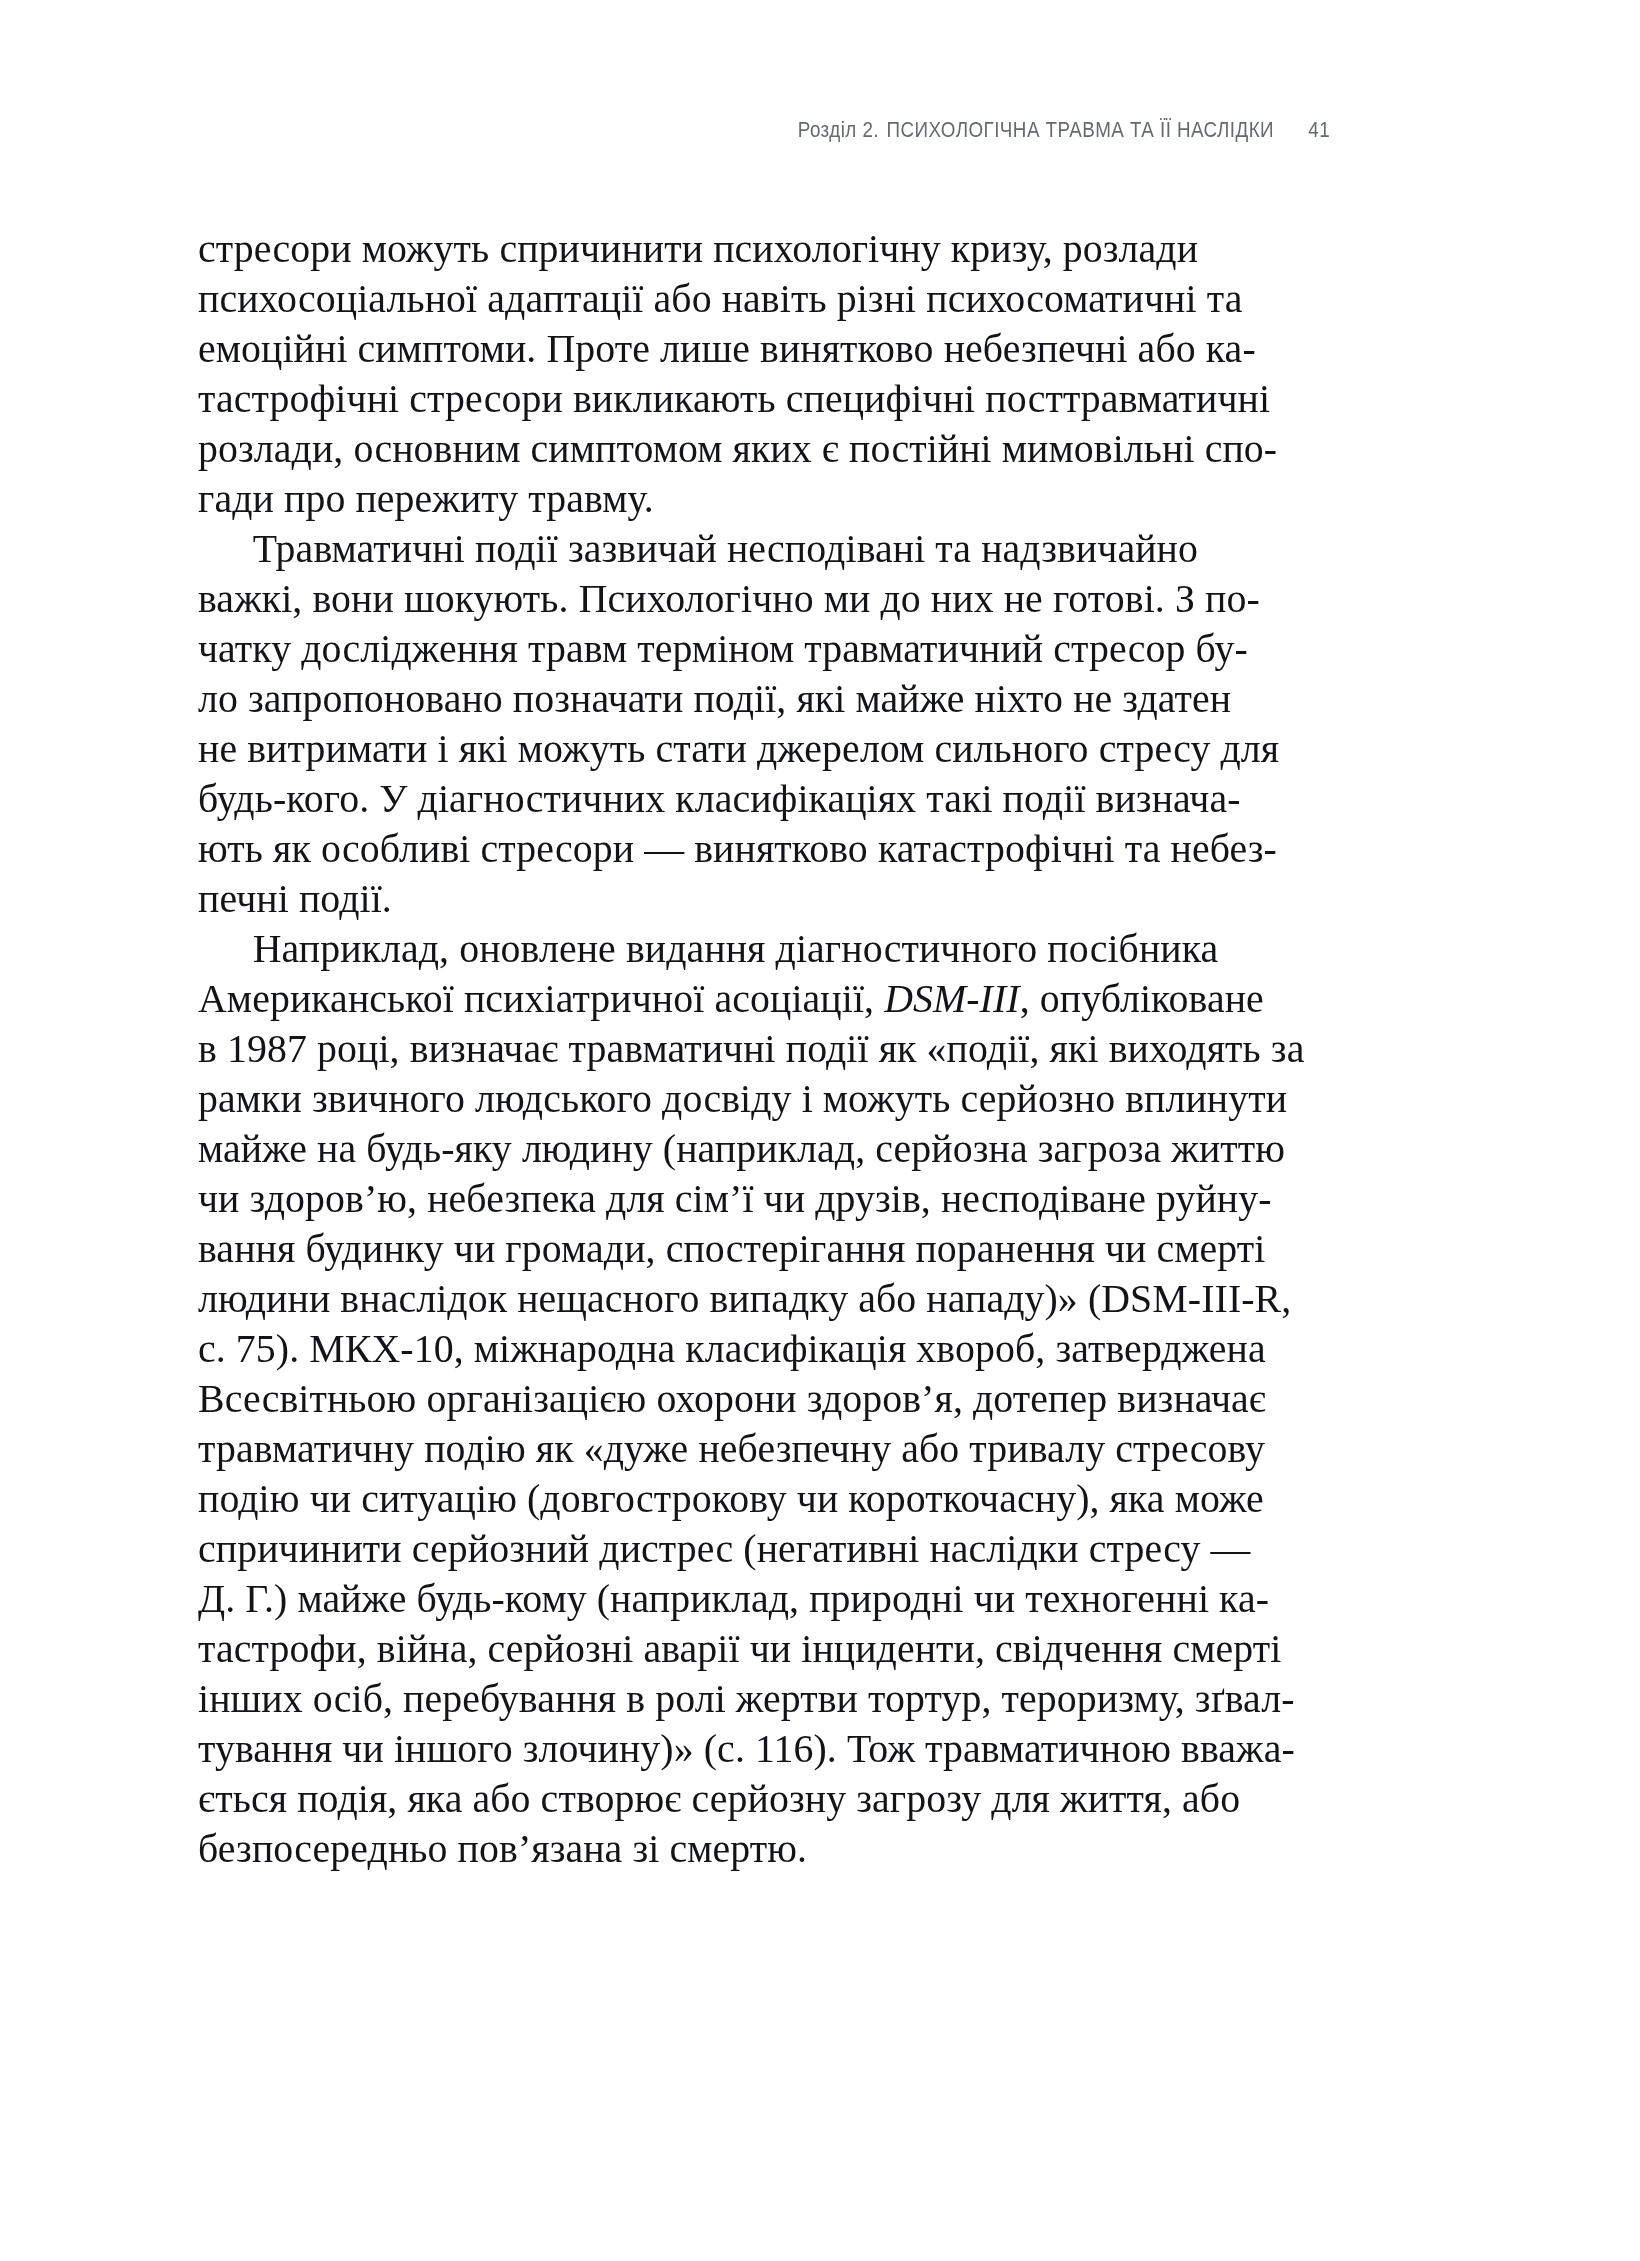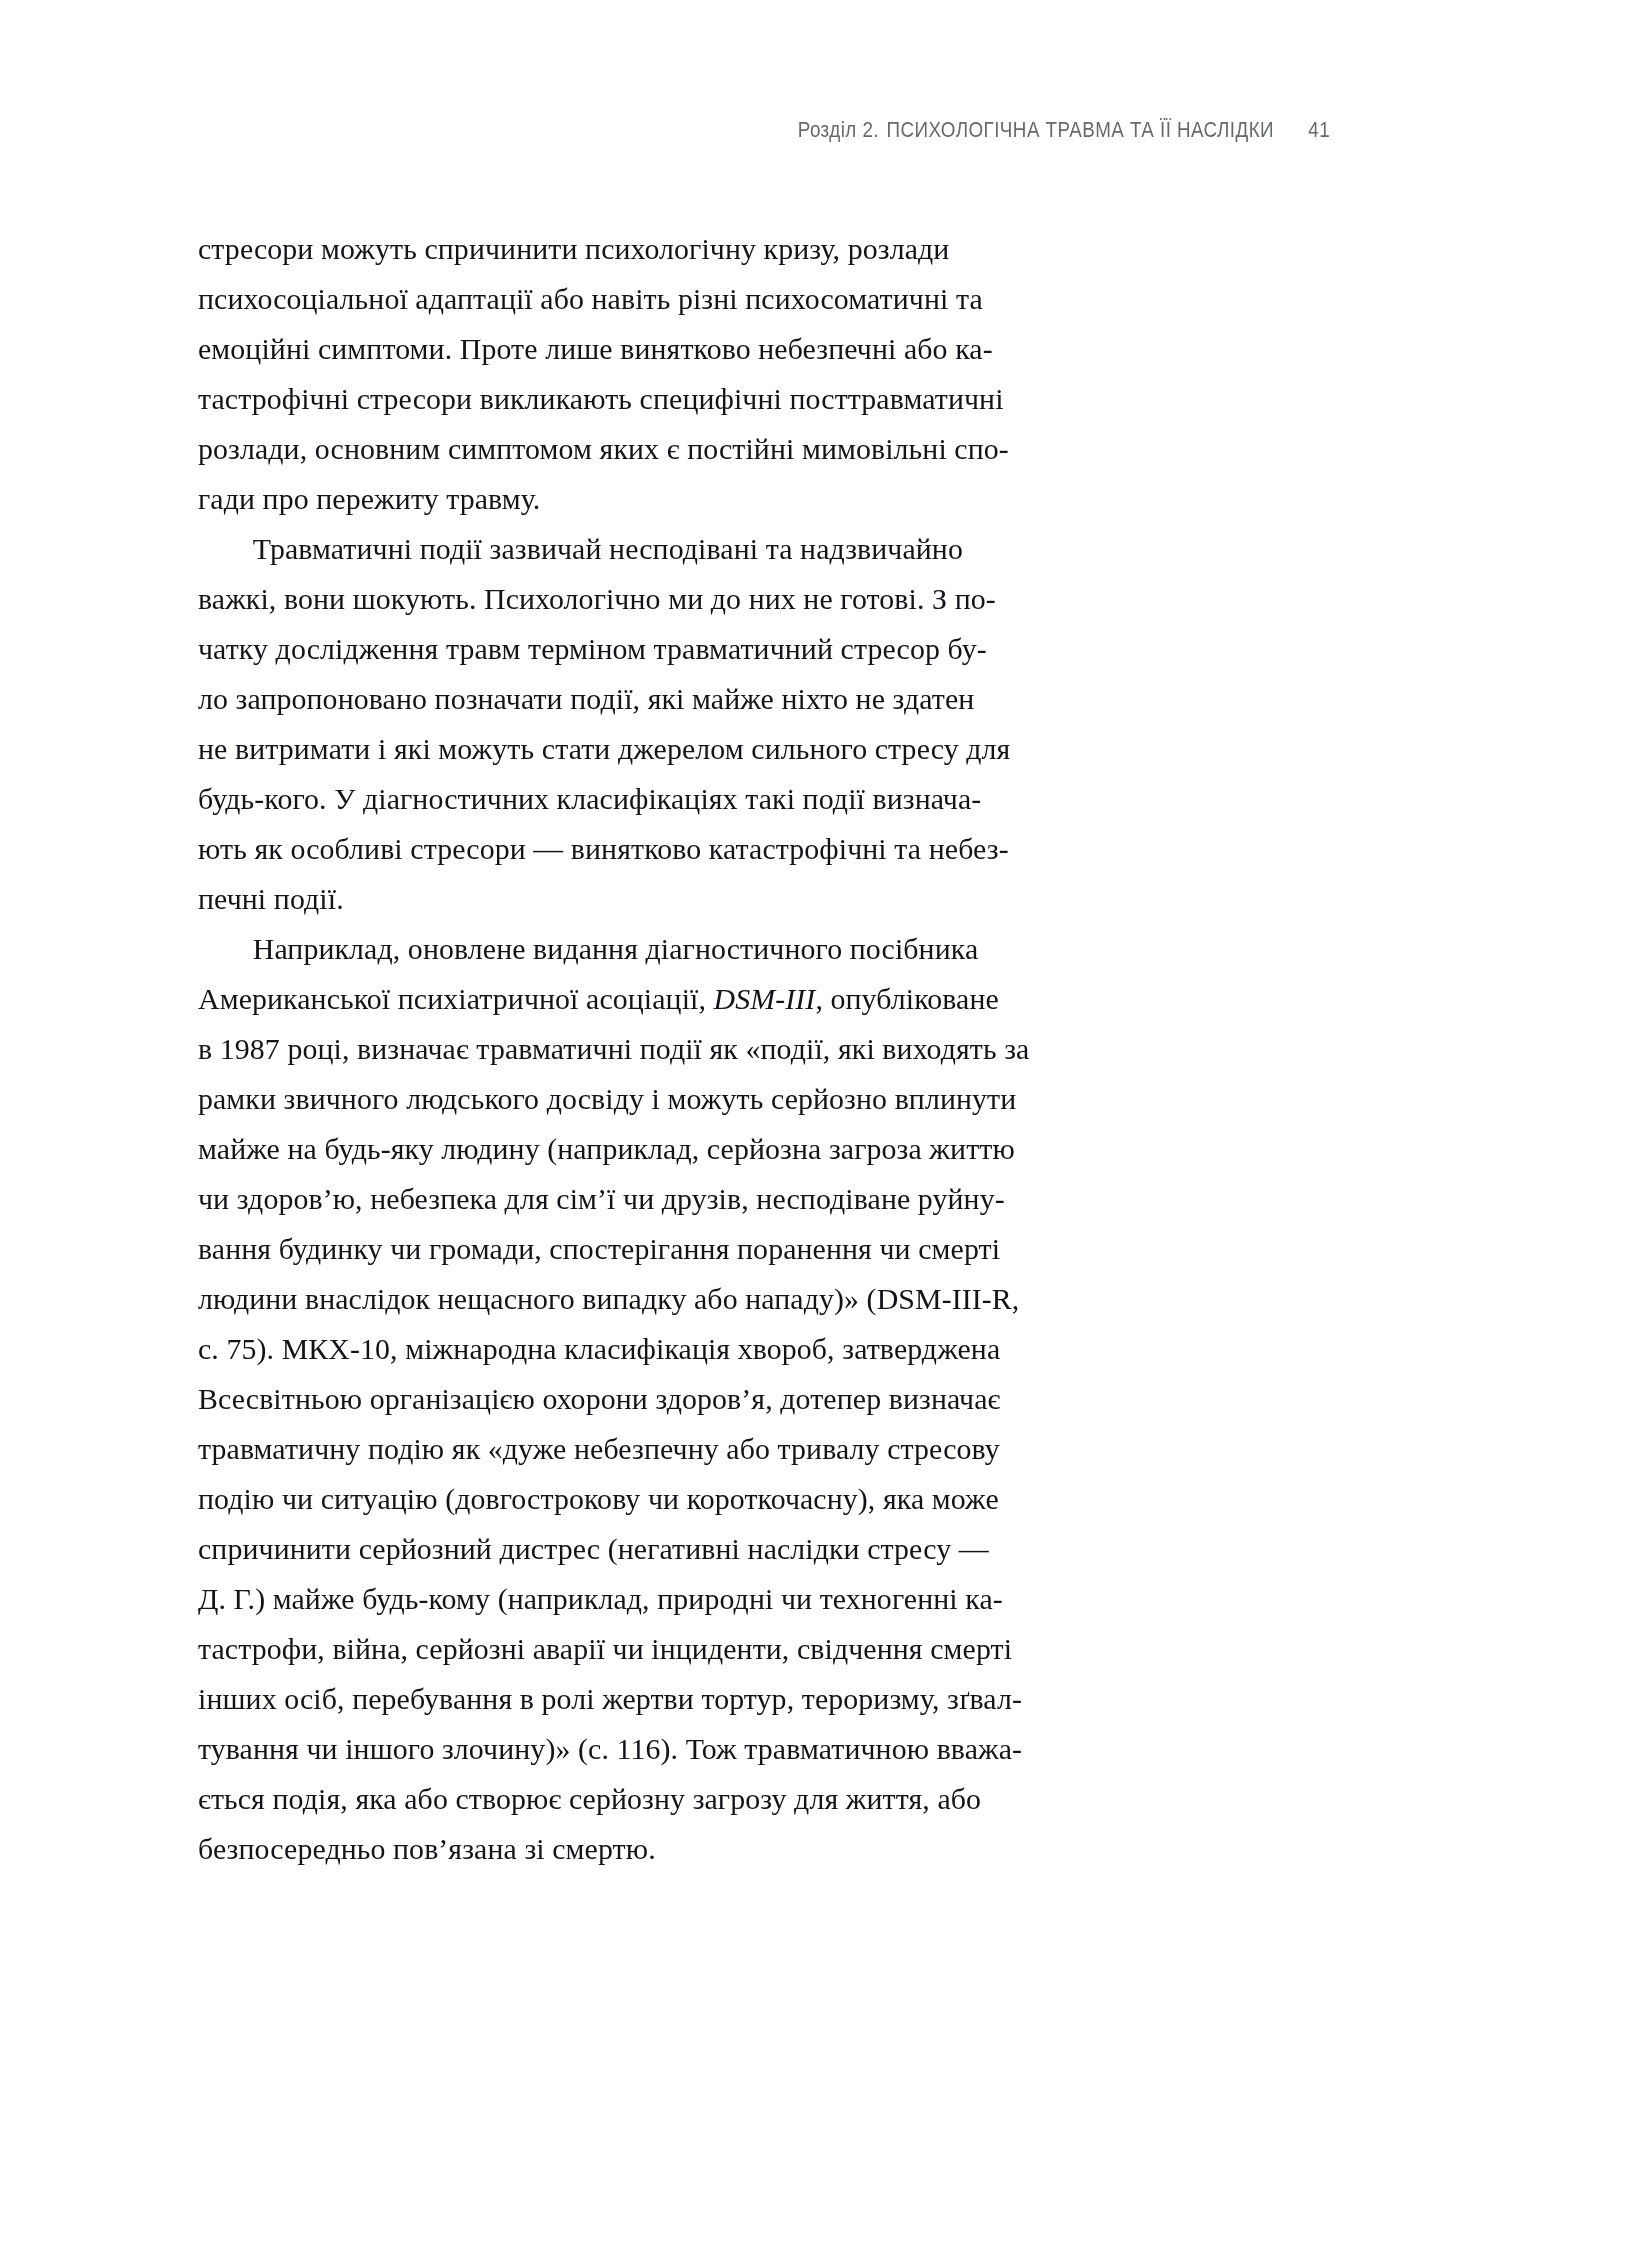--- a/index.html
+++ b/index.html
@@ -50,21 +50,21 @@
   .textblock {
     position: absolute;
     top: 224px;
     left: 198px;
     width: 1254px;
   }
 
   .para {
     margin: 0;
     color: #121417;
-    font-size: 30px;
+    font-size: 40px;
     line-height: 50px;
     letter-spacing: 0.1px;
     white-space: nowrap;
   }
   .para .line {
     display: block;
     transform: scaleX(0.995);
     transform-origin: left center;
   }
   .para .line.indent {

